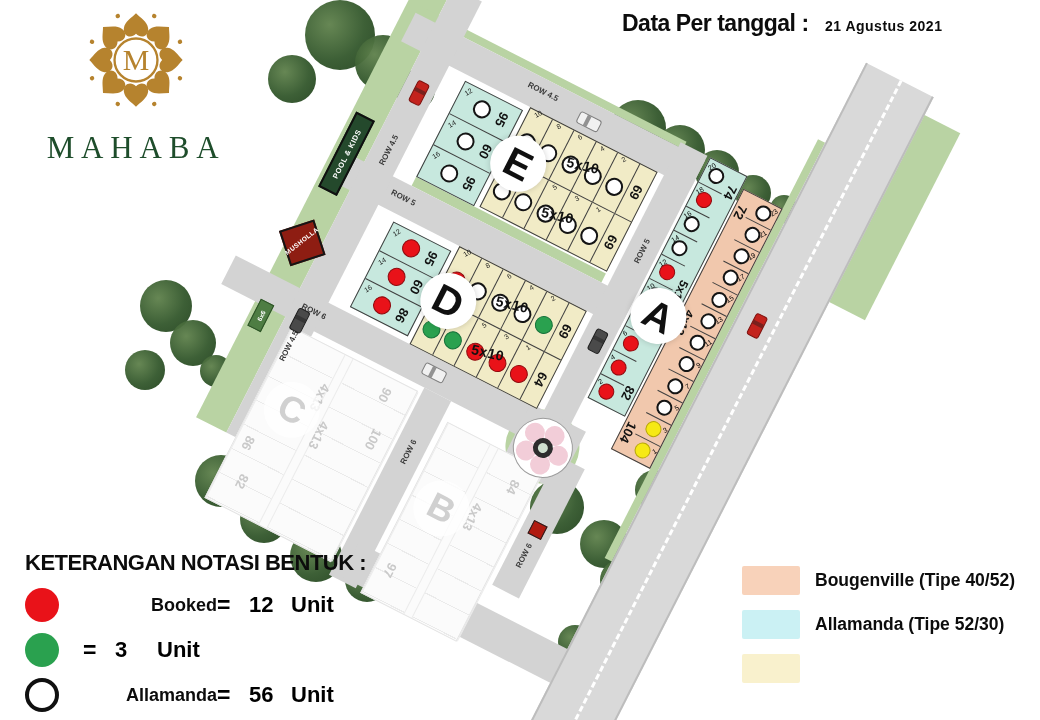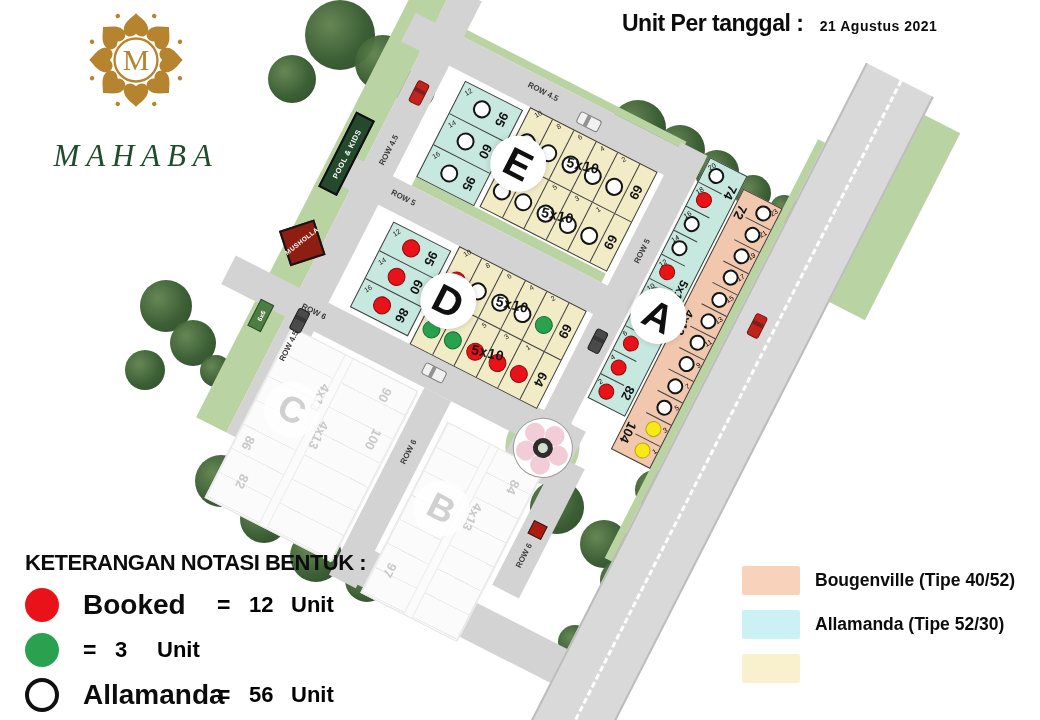--- a/index.html
+++ b/index.html
@@ -90,34 +90,34 @@
   .car.white{background:#f1f1f1;border:1px solid #7f7f7f;}
   .car.dark{background:#4a4a4a;border:1px solid #1f1f1f;}
   .car.h:after{content:"";position:absolute;left:30%;top:0;bottom:0;width:20%;background:rgba(30,30,30,.45);}
   .car.v:after{content:"";position:absolute;top:30%;left:0;right:0;height:20%;background:rgba(30,30,30,.45);}
   .gate{position:absolute;width:13px;height:13px;background:#b11a10;border:1px solid #222;z-index:6;}
 
   .mainline{position:absolute;left:50%;top:0;bottom:0;width:0;border-left:3px dashed #ffffff;}
 
   
   .logo{position:absolute;left:22px;top:4px;width:228px;text-align:center;z-index:10;}
-  .brand-name{font-family:"Liberation Serif",serif;color:#1e4d2b;font-size:31px;letter-spacing:.22em;margin-top:18px;font-weight:normal;font-style:italic;}
+  .brand-name{font-family:"Liberation Serif",serif;color:#1e4d2b;font-size:31px;letter-spacing:.22em;margin-top:10px;font-weight:normal;}
   .brand-sub{font-family:"Liberation Serif",serif;color:#1e4d2b;font-size:15px;letter-spacing:.55em;margin-top:4px;font-weight:bold;}
 
   
   .datebar{position:absolute;left:622px;top:10px;font-size:23px;font-weight:bold;color:#0c0c0c;z-index:10;white-space:nowrap;}
   .datebar .dlabel{letter-spacing:-.5px;}
   .datebar .dvalue{margin-left:10px;font-size:14px;letter-spacing:.5px;}
 
   
   .legend-status{position:absolute;left:25px;top:550px;z-index:10;}
   .ls-title{font-size:22px;font-weight:bold;color:#0c0c0c;letter-spacing:-.5px;margin-bottom:12px;}
   .ls-row{display:flex;align-items:center;margin-bottom:11px;}
   .ls-circ{width:34px;height:34px;border-radius:50%;margin-right:24px;box-sizing:border-box;}
-  .ls-label{font-size:28px;font-weight:bold;color:#0c0c0c;width:134px;}
+  .ls-label{font-size:18px;font-weight:bold;color:#0c0c0c;width:134px;text-align:right;}
   .ls-eq{font-size:23px;font-weight:bold;width:32px;}
   .ls-count{font-size:22px;font-weight:bold;width:42px;}
   .ls-unit{font-size:22px;font-weight:bold;}
 
   
   .legend-types{position:absolute;left:742px;top:566px;z-index:10;}
   .tl-row{display:flex;align-items:center;margin-bottom:15px;}
   .tl-swatch{width:58px;height:29px;border-radius:2px;margin-right:15px;}
   .tl-label{font-size:17.5px;font-weight:bold;color:#0c0c0c;white-space:nowrap;}
 </style>
@@ -527,21 +527,21 @@
             <circle cx="60" cy="9" r="2.4" transform="rotate(337.5,60,60)"></circle>
         </g>
       </g>
       <circle cx="60" cy="60" r="23" fill="#ffffff" stroke="#b6832e" stroke-width="2.5"></circle>
       <text id="monogram" x="60" y="71" text-anchor="middle" font-family="Liberation Serif, serif" font-size="32" fill="#b6832e">M</text>
     </svg>
     <div class="brand-name">MAHABA</div>
   </div>
 
   <div class="datebar">
-    <span class="dlabel">Unit Per tanggal :</span>
+    <span class="dlabel">Data Per tanggal :</span>
     <span class="dvalue">21 Agustus 2021</span>
   </div>
 
   <div class="legend-status">
     <div class="ls-title">KETERANGAN NOTASI BENTUK :</div>
     <div class="ls-row">
       <span class="ls-circ" style="background: rgb(233, 18, 25);"></span>
       <span class="ls-label">Booked</span>
       <span class="ls-eq">=</span>
       <span class="ls-count">12</span>

